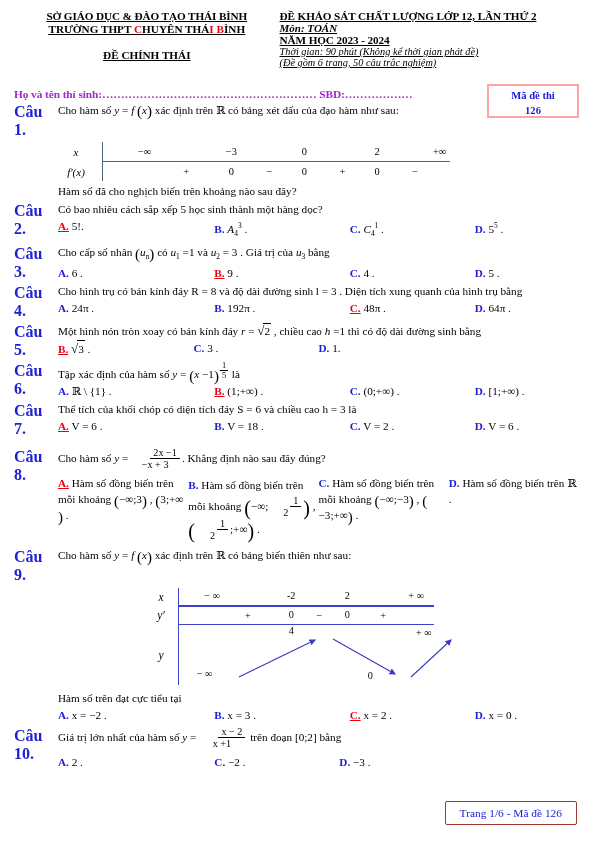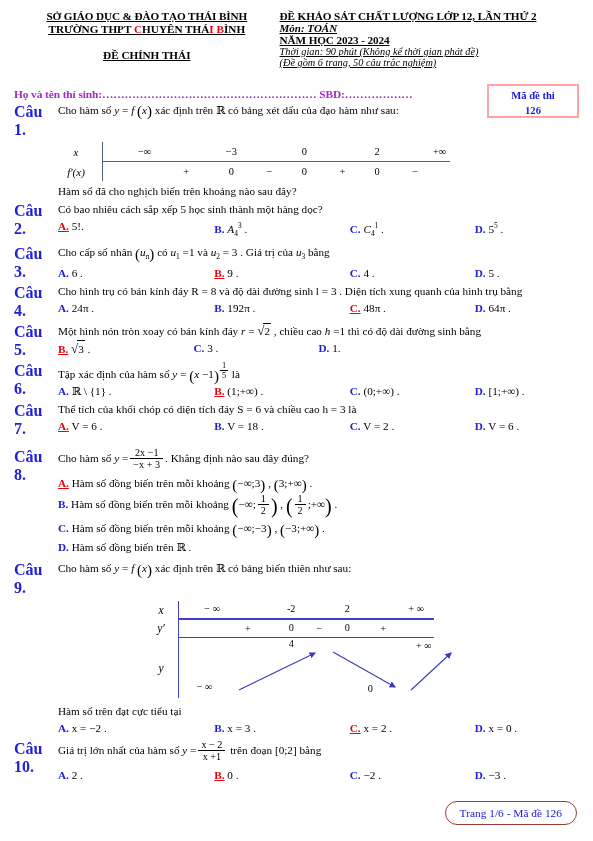--- a/index.html
+++ b/index.html
@@ -53,21 +53,21 @@
   .L { color:#2020d6; font-weight:bold; }
   .L.correct { color:#e8000d; text-decoration:underline; }
   .optv { display:flex; margin-top:2px; }
   .optv .opt { width:100%; margin-bottom:3px; }
 
   
   .it { font-style:italic; }
   .frac { display:inline-flex; flex-direction:column; vertical-align:middle;
           text-align:center; font-size:10.2px; line-height:11px; margin:0 2px;
           position:relative; top:-1px;}
-  .frac .num { border-bottom:1px solid #000; padding:0 3px; }
+  .frac .num { border-bottom:1px solid #000; padding:0 3px;margin-left:20px; }
   .frac .den { padding:0 3px; }
   .fracs { display:inline-flex; flex-direction:column; vertical-align:middle;
           text-align:center; font-size:8.4px; line-height:9px; margin:0 1px;
           position:relative; top:-1px;}
   .fracs .num { border-bottom:1px solid #000; padding:0 2px; }
   .fracs .den { padding:0 2px; }
   sup.sm { font-size:7.4px; }
   sub.sm { font-size:7.4px; }
   .rt { display:inline-block; }
   .rt > .radic { font-size:13px; }
@@ -87,21 +87,21 @@
   .vt-row { display:flex; align-items:center; }
   .vt-lbl { width:34px; text-align:center; font-style:italic; font-size:11.5px; }
   .vt-cells { flex:1; position:relative; border-left:1.3px solid #4040c8; }
   .vt-cells span { position:absolute; transform:translateX(-50%); font-size:10.2px; white-space:nowrap;}
   .vt-hr { height:1.3px; background:#4040c8; margin-left:34px; }
   .vt-svg { position:absolute; left:34px; top:0; }
 
   
   .footer {
     position:absolute; right:16px; bottom:16px;
-    border:1.3px solid #9c3a32; border-radius:12px;
+    border:1.3px solid #9c3a32; border-radius:2px;
     padding:5px 14px; color:#2020d6; font-size:11.4px;
   }
 </style>
 </head>
 <body>
 
 <div class="page">
 
   <div class="hdr">
     <div class="hdr-left">
@@ -245,21 +245,21 @@
     </div>
   </div>
 
   <div class="q" style="margin-top:10px">
     <div class="q-num">Câu 8.</div>
     <div class="q-body">
       <div class="q-stem" style="line-height:19px"><span>Cho hàm số </span><span class="it">y</span> =<span class="frac">
             <span class="num">2x −1</span>
             <span class="den">−x + 3</span>
           </span><span>. Khẳng định nào sau đây đúng?</span></div>
-      <div class="optv" style="flex-direction:column;margin-top:4px">
+      <div class="optv" style="flex-direction:row;margin-top:4px">
         <div class="opt"><span class="L correct">A.</span> Hàm số đồng biến trên mỗi khoảng <span class="bigp">(</span>−∞;3<span class="bigp">)</span> , <span class="bigp">(</span>3;+∞<span class="bigp">)</span> .</div>
         <div class="opt" style="line-height:21px"><span class="L">B.</span> Hàm số đồng biến trên mỗi khoảng <span style="font-size:20px;vertical-align:middle;line-height:10px">(</span>−∞;<span class="frac">
               <span class="num">1</span>
               <span class="den">2</span>
             </span><span style="font-size:20px;vertical-align:middle;line-height:10px">)</span> , <span style="font-size:20px;vertical-align:middle;line-height:10px">(</span><span class="frac">
               <span class="num">1</span>
               <span class="den">2</span>
             </span>;+∞<span style="font-size:20px;vertical-align:middle;line-height:10px">)</span> .</div>
         <div class="opt"><span class="L">C.</span> Hàm số đồng biến trên mỗi khoảng <span class="bigp">(</span>−∞;−3<span class="bigp">)</span> , <span class="bigp">(</span>−3;+∞<span class="bigp">)</span> .</div>
         <div class="opt"><span class="L">D.</span> <span>Hàm số đồng biến trên ℝ .</span></div>
@@ -332,21 +332,20 @@
 
   <div class="q" style="margin-top:4px">
     <div class="q-num">Câu 10.</div>
     <div class="q-body">
       <div class="q-stem" style="line-height:19px"><span>Giá trị lớn nhất của hàm số </span><span class="it">y</span> =<span class="frac">
             <span class="num">x − 2</span>
             <span class="den">x +1</span>
           </span><span> trên đoạn [0;2] bằng</span></div>
       <div class="opts" style="margin-top:4px">
         <div class="opt opt-a"><span class="L">A.</span> <span>2 .</span></div>
-        <div class="opt opt-b"><span class="L correct">B.</span> <span>0 .</span></div>
         <div class="opt opt-c"><span class="L">C.</span> <span>−2 .</span></div>
         <div class="opt opt-d"><span class="L">D.</span> <span>−3 .</span></div>
       </div>
     </div>
   </div>
 
   <div class="footer">Trang 1/6 - Mã đề 126</div>
 
 </div>
 

